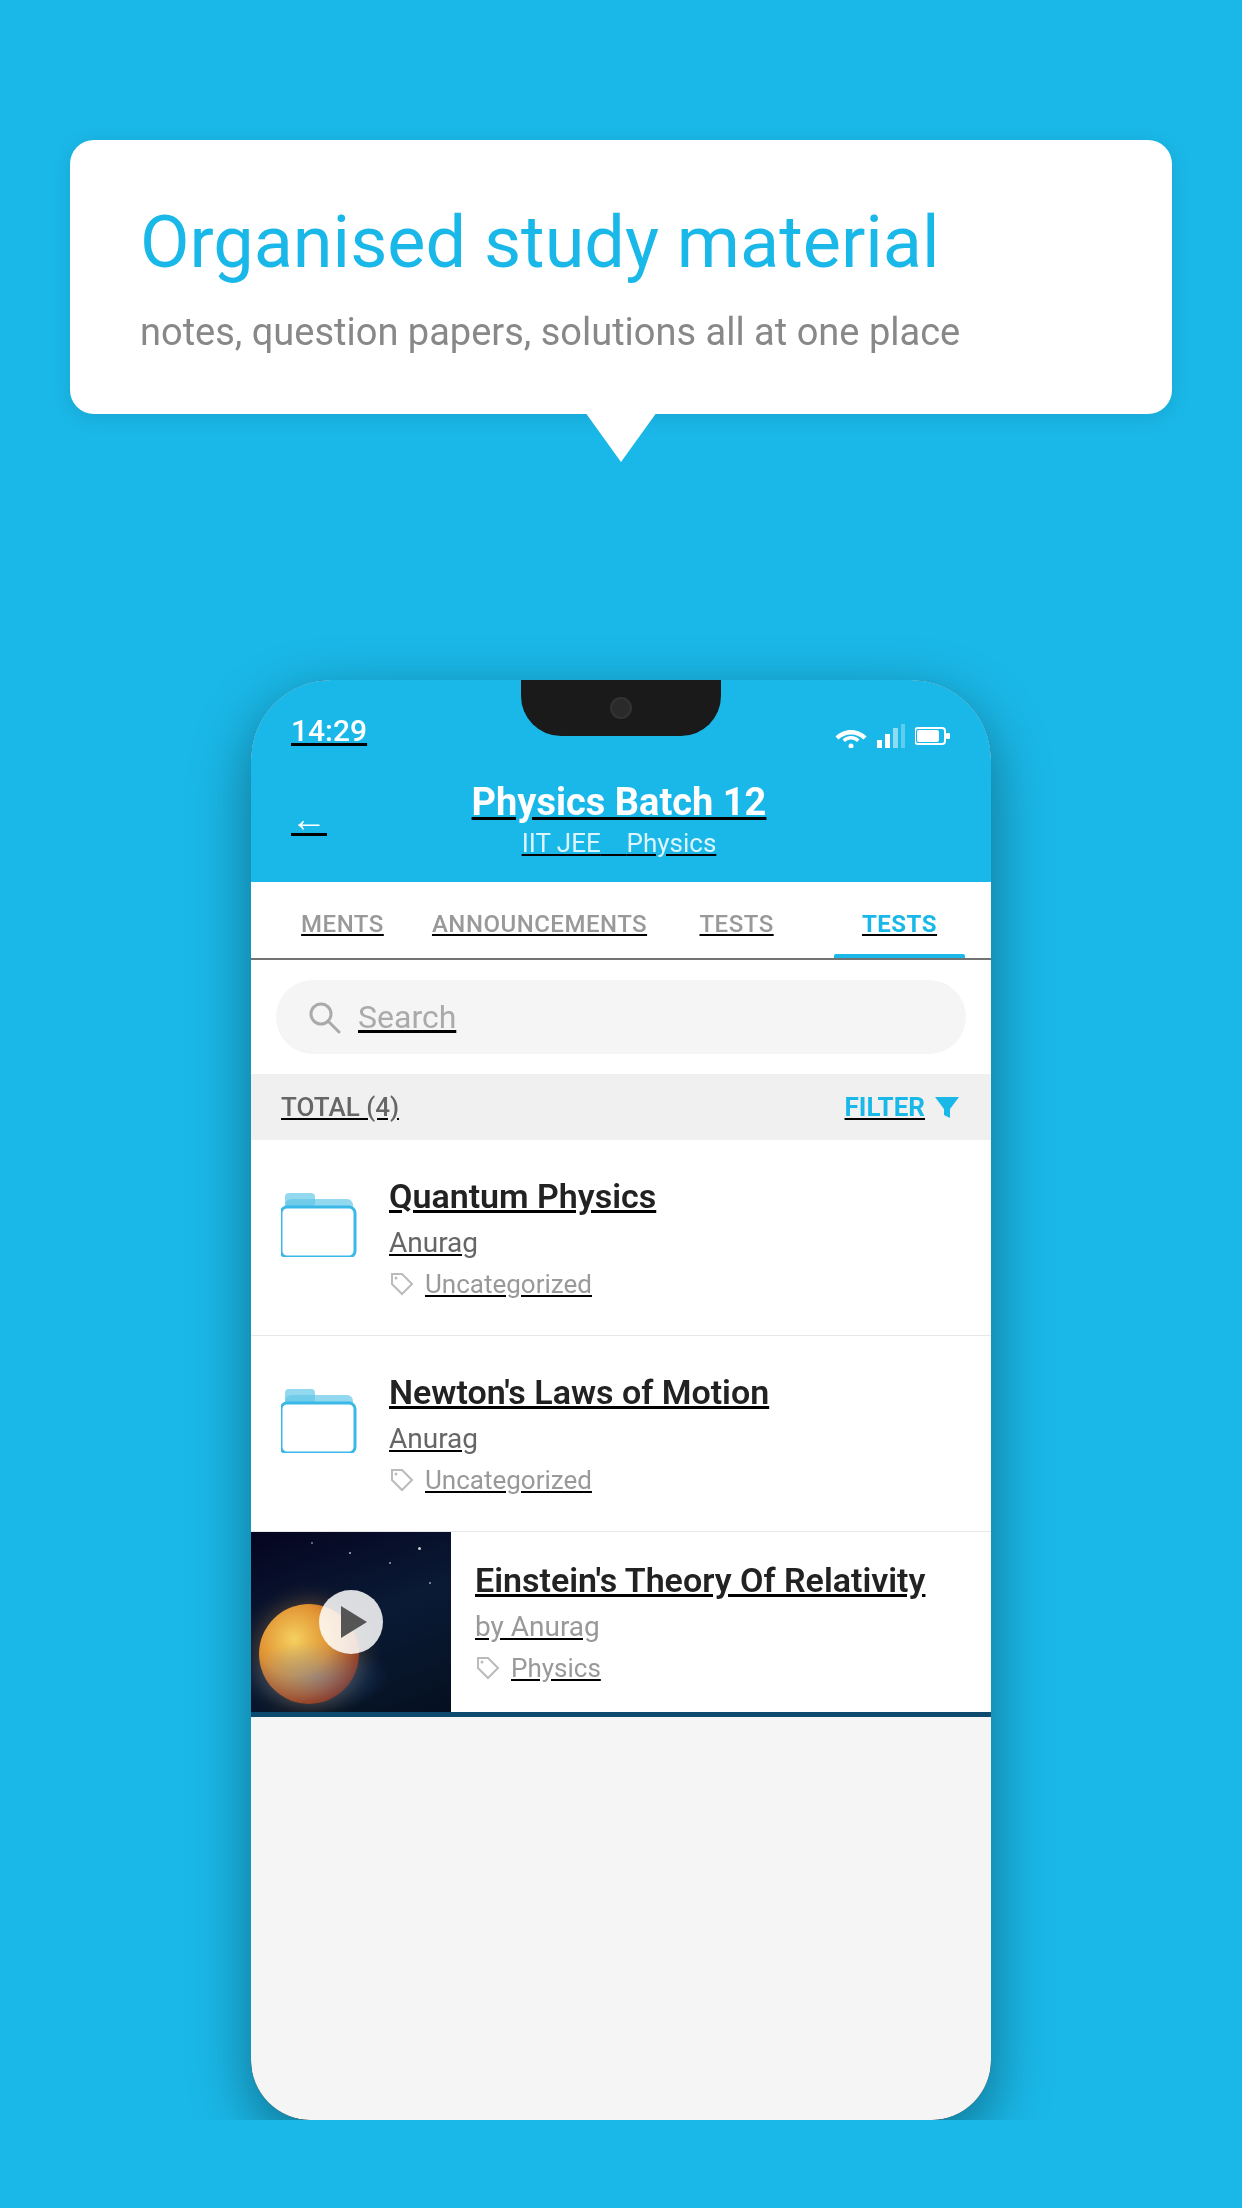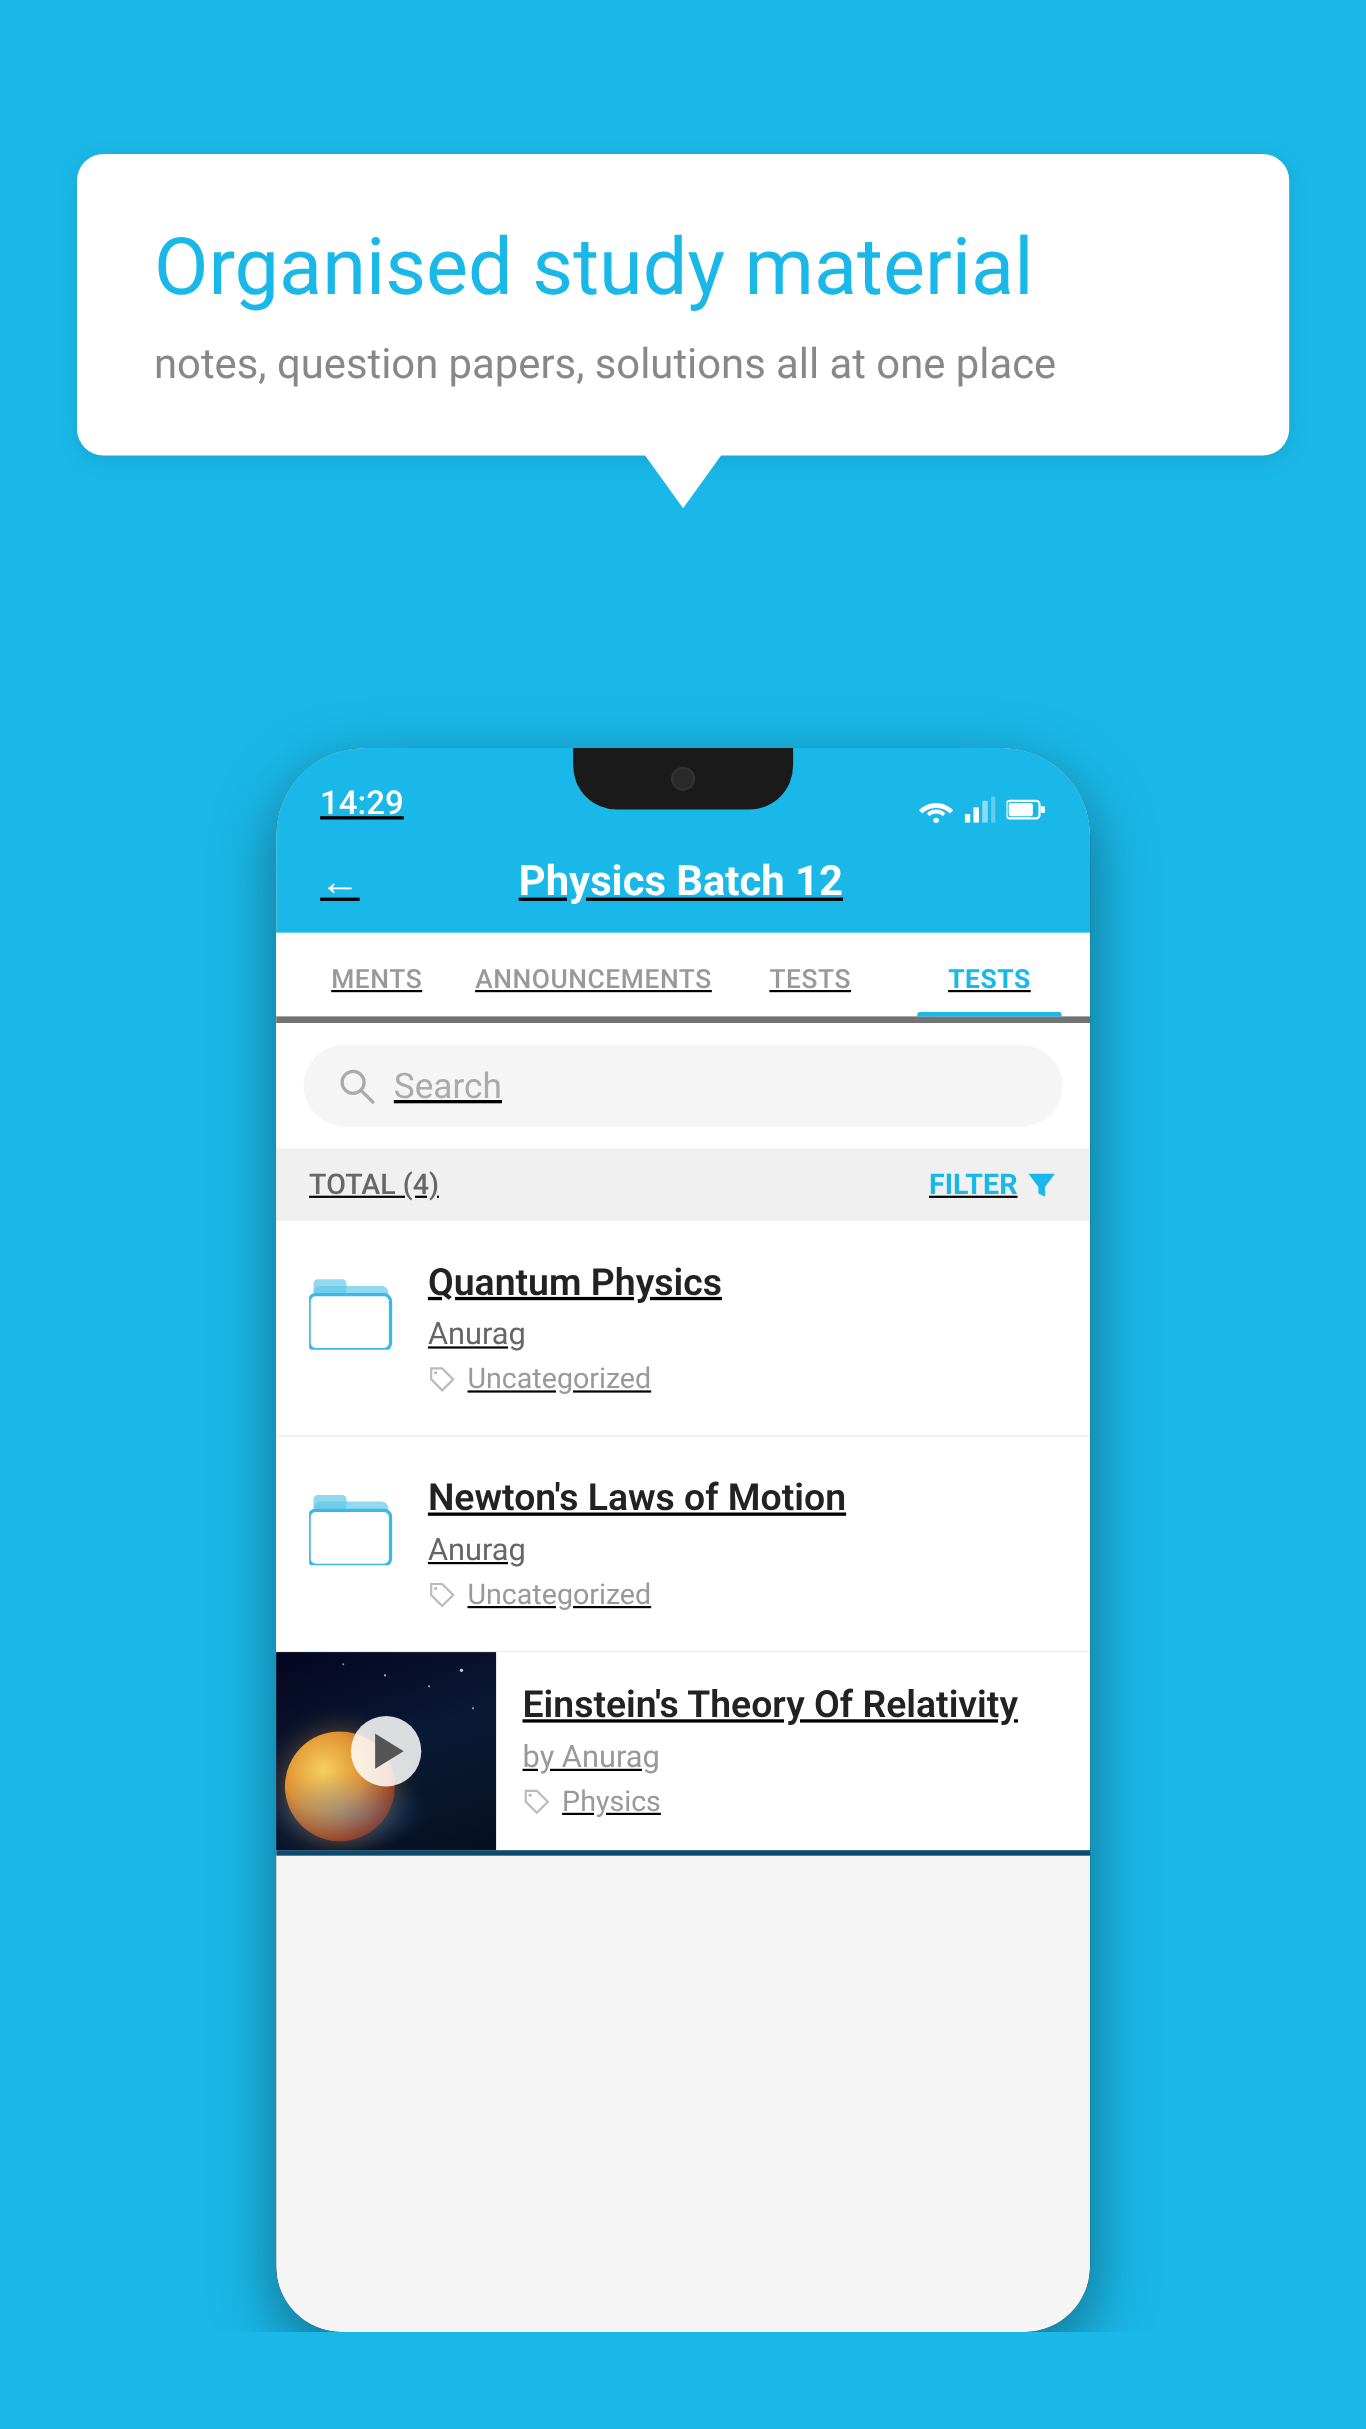--- a/index.html
+++ b/index.html
@@ -185,21 +185,21 @@
       color: rgba(255,255,255,0.85);
       font-size: 26px;
       margin-top: 4px;
     }
 
     
     .tab-bar {
       background: white;
       display: flex;
       align-items: center;
-      border-bottom: 6px solid #737373;
+      border-bottom: 2px solid #737373;
       padding: 0 10px;
     }
 
     .tab-item {
       flex: 1;
       text-align: center;
       padding: 28px 8px 20px;
       font-size: 24px;
       color: #999;
       font-weight: 500;
@@ -434,20 +434,25 @@
             <rect x="2" y="4" width="22" height="12" rx="2" fill="white"></rect>
             <rect x="31" y="7" width="4" height="6" rx="1" fill="white"></rect>
           </svg>
         </div>
       </div>
 
       <div class="app-header">
         <div class="back-arrow">←</div>
         <div class="header-center">
           <div class="header-title">Physics Batch 12</div>
+          <div class="header-subtitle">
+            <span>IIT JEE</span>
+            &nbsp;&nbsp;
+            <span>Physics</span>
+          </div>
         </div>
         <div style="width:40px;"></div>
       </div>
 
       <div class="tab-bar">
         <div class="tab-item">
           <span>MENTS</span>
         </div>
         <div class="tab-item">
           <span>ANNOUNCEMENTS</span>

